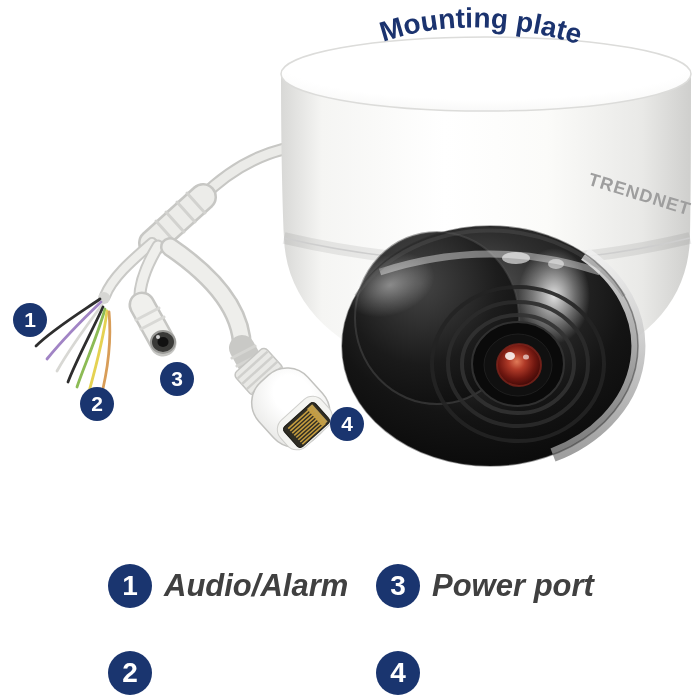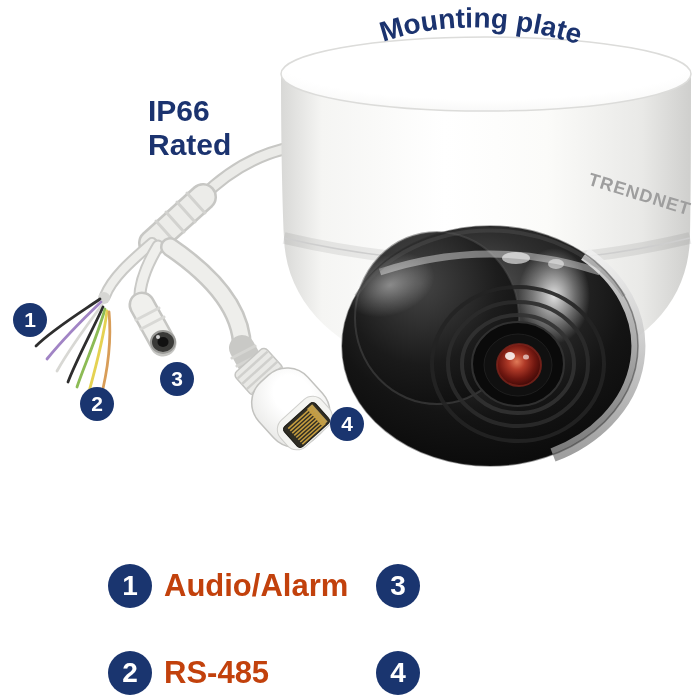--- a/index.html
+++ b/index.html
@@ -16,21 +16,21 @@
     position:absolute;width:34px;height:34px;border-radius:50%;
     background:#1a356f;color:#ffffff;font-weight:bold;font-size:21px;
     display:flex;align-items:center;justify-content:center;
   }
   .legend-item{position:absolute;display:flex;align-items:center;gap:12px;}
   .legend-badge{
     width:44px;height:44px;border-radius:50%;background:#1a356f;color:#ffffff;
     font-weight:bold;font-size:28px;display:flex;align-items:center;justify-content:center;
     flex:0 0 auto;
   }
-  .legend-label{font-size:31px;font-weight:bold;color:#c2410c;white-space:nowrap;}
+  .legend-label{font-size:31px;font-weight:bold;color:#404040;white-space:nowrap;font-style:italic;}
 </style>
 </head>
 <body>
 
 <div class="stage">
 
   <svg width="700" height="700" viewBox="0 0 700 700">
     <defs>
       <linearGradient id="bodyG" x1="0" y1="0" x2="1" y2="0">
         <stop offset="0" stop-color="#d8d8d6"></stop>
@@ -187,38 +187,34 @@
         <ellipse cx="526" cy="357" rx="3" ry="2.5" fill="#ffffff" opacity="0.6"></ellipse>
       </g>
       <path d="M 356 296 A 152 124 0 0 1 624 296" fill="none" stroke="rgba(100,100,100,0.30)" stroke-width="4"></path>
     </g>
 
     <text font-family="Liberation Sans, sans-serif" font-size="28" font-weight="bold" fill="#1b336f">
       <textPath href="#mountCurve" startOffset="50%" text-anchor="middle">Mounting plate</textPath>
     </text>
   </svg>
 
-  <div class="ip-label">
-    <div>IP66</div>
-    <div>Rated</div>
-  </div>
 
   <div class="marker" style="left:13px;top:303px;">1</div>
   <div class="marker" style="left:80px;top:387px;">2</div>
   <div class="marker" style="left:160px;top:362px;">3</div>
   <div class="marker" style="left:330px;top:407px;">4</div>
 
   <div class="legend-item" style="left:108px;top:564px;">
     <div class="legend-badge">1</div>
     <div class="legend-label">Audio/Alarm</div>
   </div>
   <div class="legend-item" style="left:376px;top:564px;">
     <div class="legend-badge">3</div>
+    <div class="legend-label">Power port</div>
   </div>
   <div class="legend-item" style="left:108px;top:651px;">
     <div class="legend-badge">2</div>
-    <div class="legend-label">RS-485</div>
   </div>
   <div class="legend-item" style="left:376px;top:651px;">
     <div class="legend-badge">4</div>
   </div>
 
 </div>
 
 </body></html>

